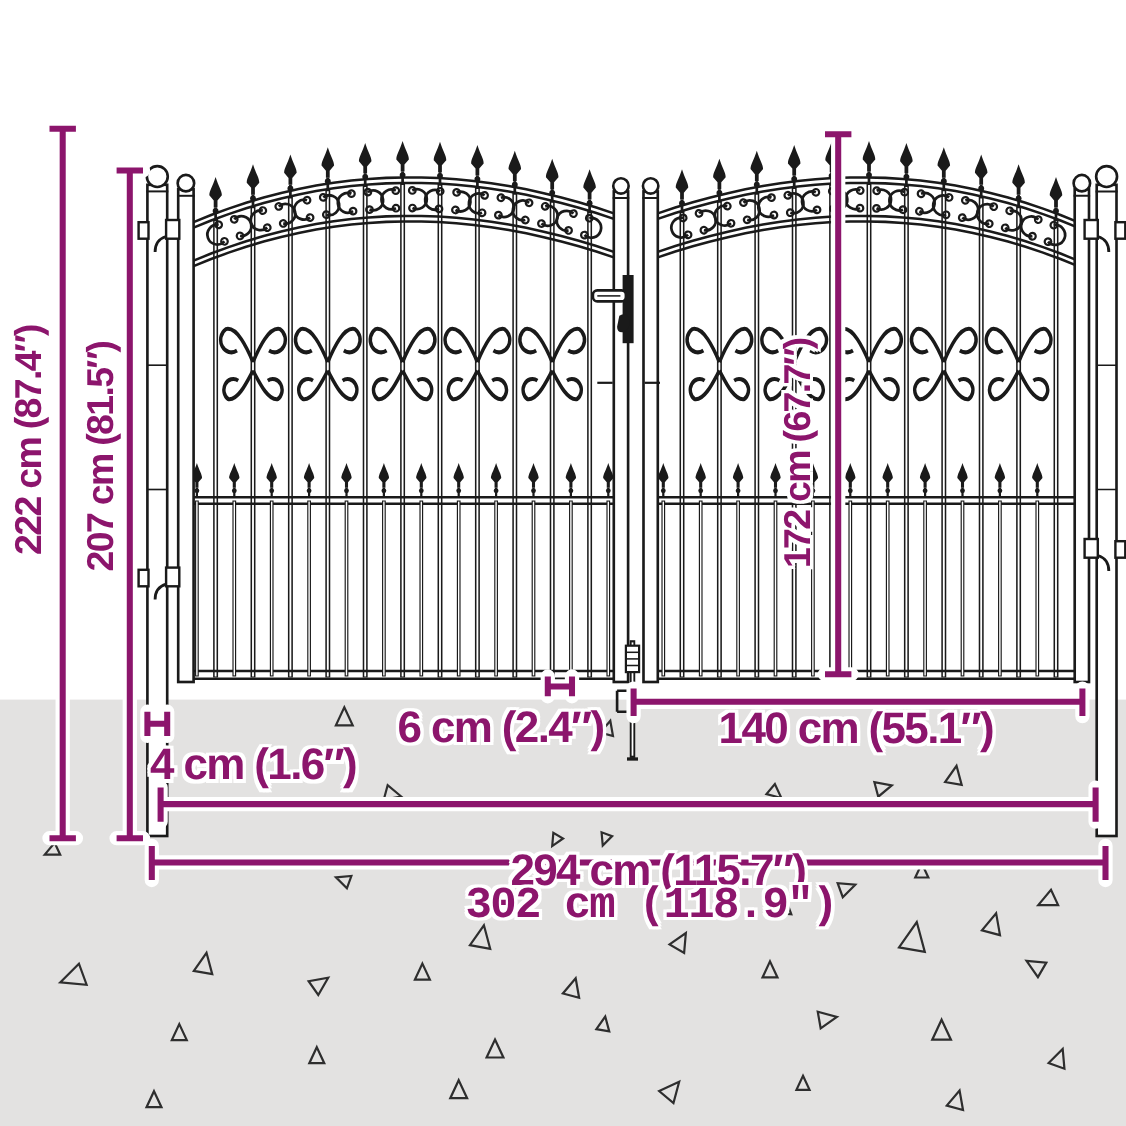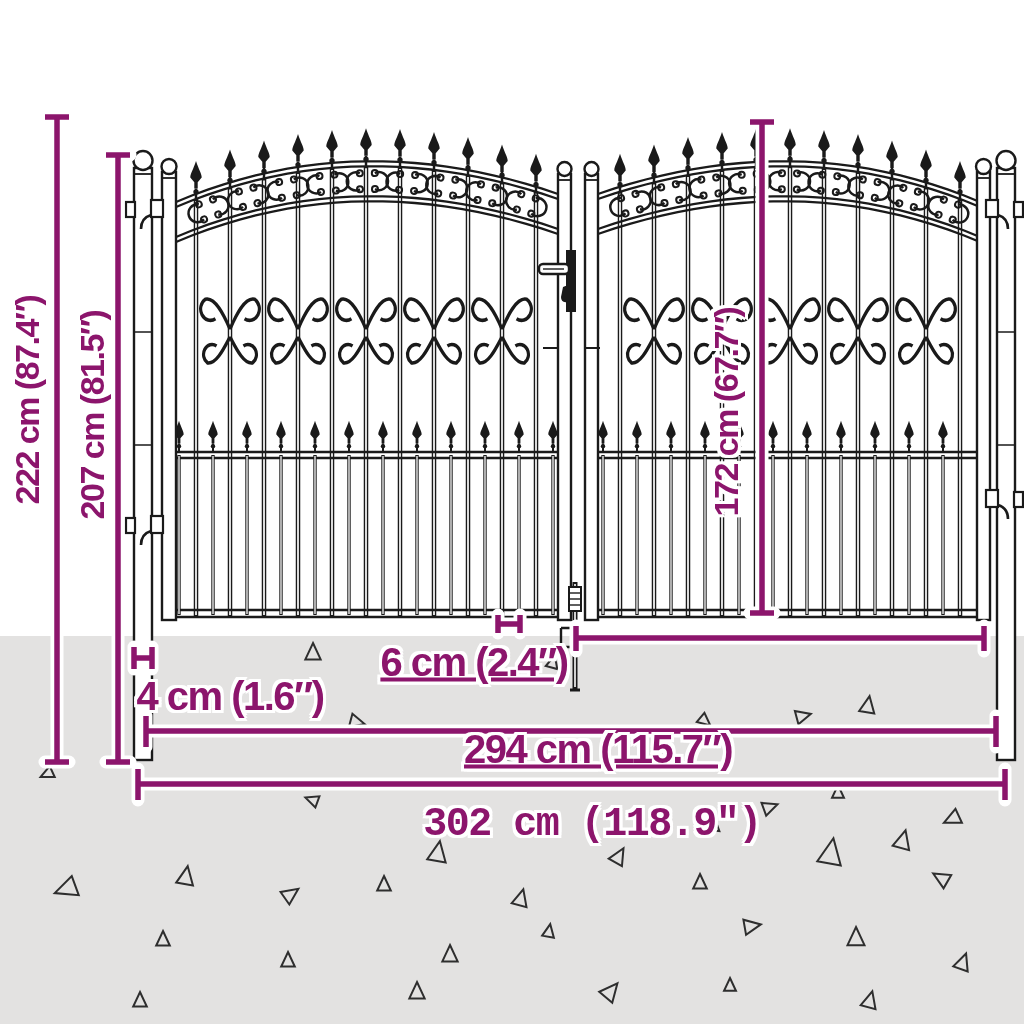--- a/index.html
+++ b/index.html
@@ -690,17 +690,18 @@
       <g>
         <path class="halo" d="M498 615 V633 M498 624 H520 M520 615 V633"></path>
         <path class="dimc" d="M498 615 V633 M498 624 H520 M520 615 V633"></path>
       </g>
     </g>
   </svg>
 
   <div class="dim-label vert" style="left:27px;top:400px;">222 cm (87.4″)</div>
   <div class="dim-label vert" style="left:92px;top:415px;">207 cm (81.5″)</div>
   <div class="dim-label vert" style="left:726px;top:412px;">172 cm (67.7″)</div>
-  <div class="dim-label" style="left:474px;top:662px;text-decoration:underline;">6 cm (2.4″)</div>
+  <div class="dim-label" style="left:455px;top:662px;">6 cm (2.4″)</div>
   <div class="dim-label" style="left:230px;top:696px;">4 cm (1.6″)</div>
-  <div class="dim-label" style="left:598px;top:749px;text-decoration:underline;">294 cm (115.7″)</div>
+  <div class="dim-label" style="left:778px;top:663px;">140 cm (55.1″)</div>
+  <div class="dim-label" style="left:598px;top:792px;">294 cm (115.7″)</div>
   <div class="dim-label" style="left:592px;top:824px;font-family:Liberation Mono, monospace;">302 cm (118.9″)</div>
 </div>
 
 </body></html>

